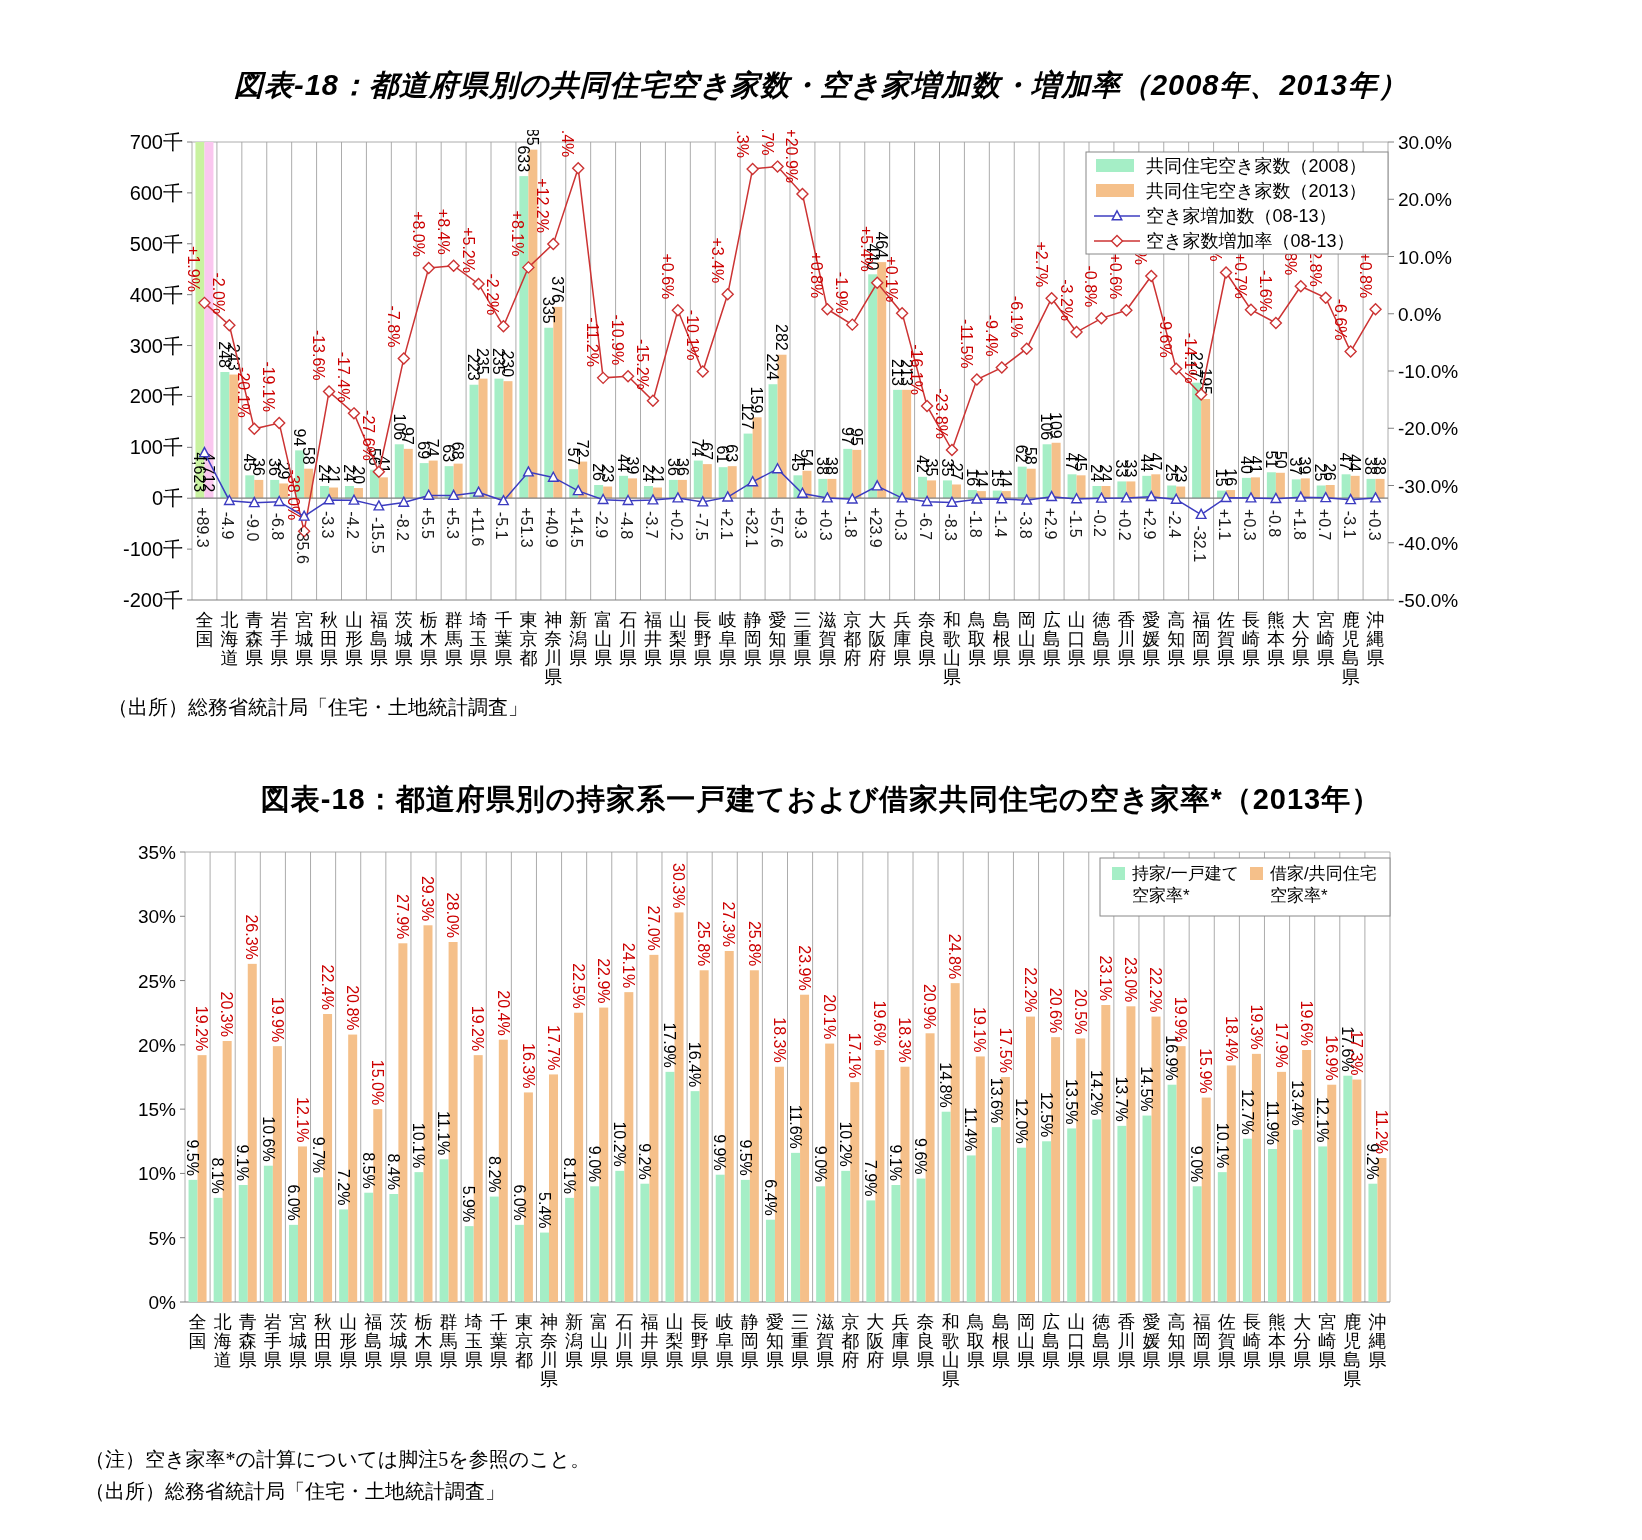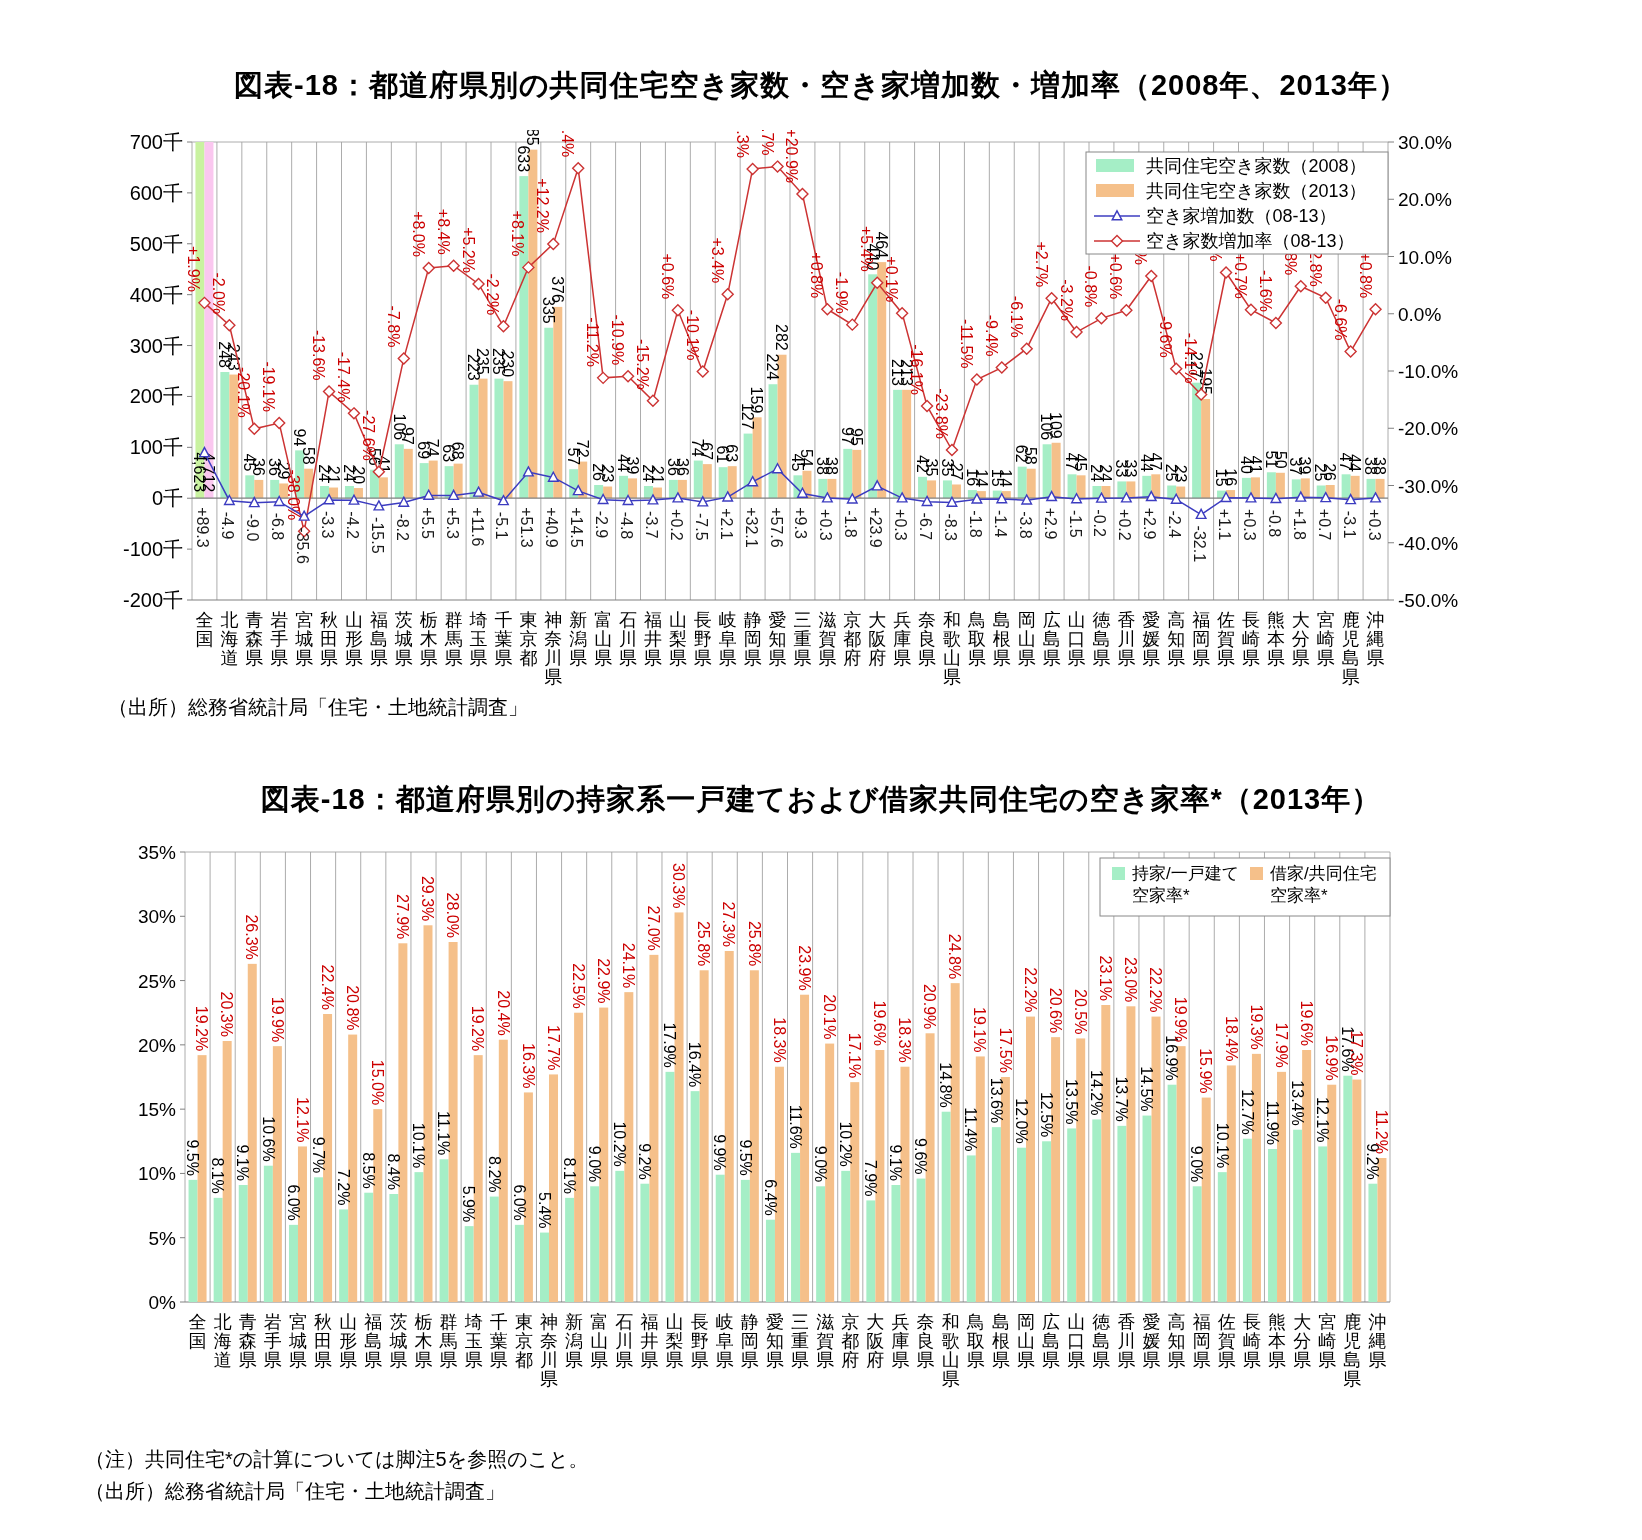--- a/index.html
+++ b/index.html
@@ -1,25 +1,25 @@
 <!DOCTYPE html>
 <html><head>
 <meta charset="utf-8">
 <style>
   html,body{margin:0;padding:0;background:#ffffff;}
   body{width:1642px;height:1540px;position:relative;font-family:"Liberation Sans","DejaVu Sans",sans-serif;overflow:hidden;}
   .title{position:absolute;width:100%;text-align:center;font-size:29px;font-weight:bold;color:#000;letter-spacing:1px;}
-  .note{position:absolute;font-size:20px;color:#000;}
+  .note{position:absolute;font-size:20px;color:#000;font-family:Liberation Serif, serif;}
   svg{position:absolute;left:0;}
   svg text{font-family:"Liberation Sans","DejaVu Sans",sans-serif;}
 </style>
 </head>
 <body>
 
-<div class="title" style="top:66px;">図表-18：都道府県別の共同住宅空き家数・空き家増加数・増加率（2008年、2013年）</div>
+<div class="title" style="top:66px;font-style:italic;">図表-18：都道府県別の共同住宅空き家数・空き家増加数・増加率（2008年、2013年）</div>
 <svg id="svg1" width="1642" height="562" style="top:130px;">
     <g>
       <line x1="192" y1="12" x2="192" y2="470" stroke="#a3a3a3" stroke-width="0.9"></line>
       <line x1="216.91666666666666" y1="12" x2="216.91666666666666" y2="470" stroke="#a3a3a3" stroke-width="0.9"></line>
       <line x1="241.83333333333334" y1="12" x2="241.83333333333334" y2="470" stroke="#a3a3a3" stroke-width="0.9"></line>
       <line x1="266.75" y1="12" x2="266.75" y2="470" stroke="#a3a3a3" stroke-width="0.9"></line>
       <line x1="291.6666666666667" y1="12" x2="291.6666666666667" y2="470" stroke="#a3a3a3" stroke-width="0.9"></line>
       <line x1="316.58333333333337" y1="12" x2="316.58333333333337" y2="470" stroke="#a3a3a3" stroke-width="0.9"></line>
       <line x1="341.5" y1="12" x2="341.5" y2="470" stroke="#a3a3a3" stroke-width="0.9"></line>
       <line x1="366.4166666666667" y1="12" x2="366.4166666666667" y2="470" stroke="#a3a3a3" stroke-width="0.9"></line>
@@ -891,14 +891,14 @@
       <rect x="1100" y="18" width="290" height="58" fill="#fff" stroke="#888" stroke-width="1"></rect>
       <rect x="1112" y="27" width="13" height="13" fill="#a5eec6"></rect>
       <text x="1132" y="39" fill="#000" font-size="17" text-anchor="start">持家/一戸建て</text>
       <text x="1132" y="61" fill="#000" font-size="17" text-anchor="start">空家率*</text>
       <rect x="1250" y="27" width="13" height="13" fill="#f5c08a"></rect>
       <text x="1270" y="39" fill="#000" font-size="17" text-anchor="start">借家/共同住宅</text>
       <text x="1270" y="61" fill="#000" font-size="17" text-anchor="start">空家率*</text>
     </g>
   </svg>
 
-<div class="note" style="left:85px;top:1446px;">（注）共同住宅*の計算については脚注5を参照のこと。</div>
+<div class="note" style="left:85px;top:1446px;">（注）空き家率*の計算については脚注5を参照のこと。</div>
 <div class="note" style="left:85px;top:1478px;">（出所）総務省統計局「住宅・土地統計調査」</div>
 
 </body></html>

